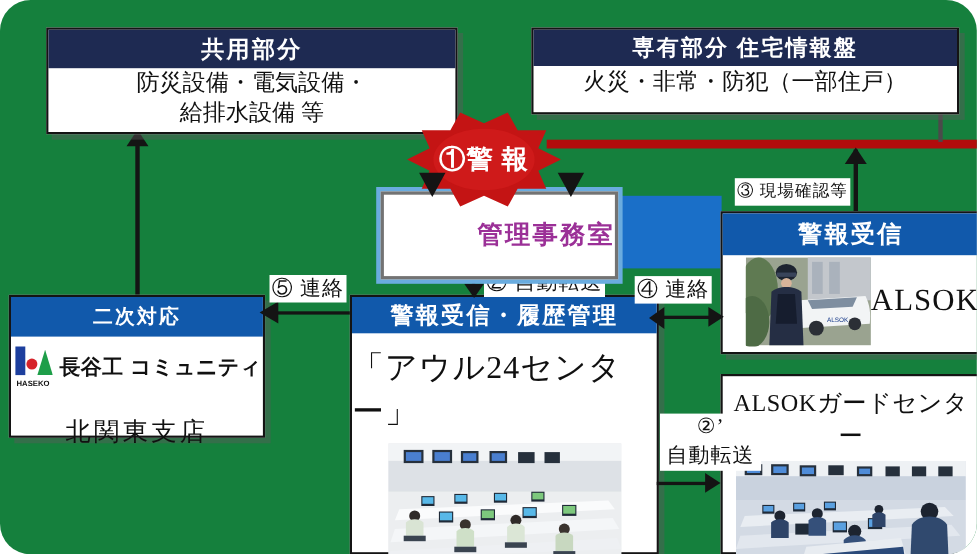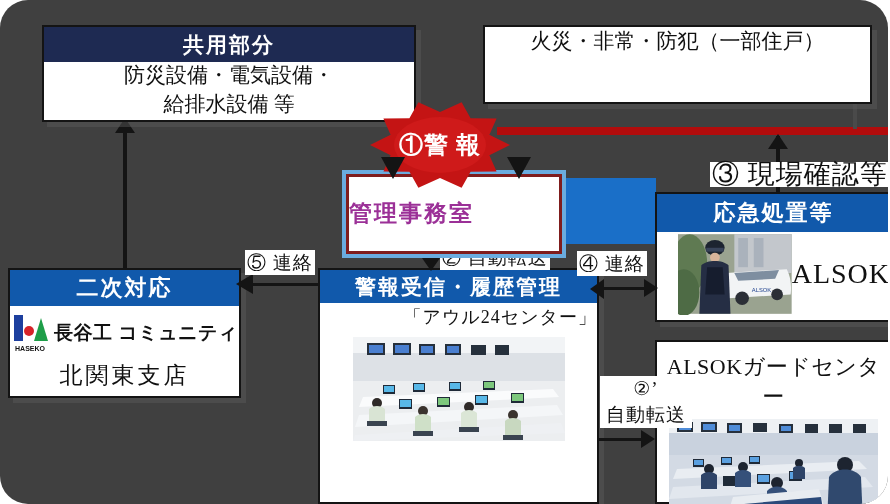--- a/index.html
+++ b/index.html
@@ -1,25 +1,25 @@
 <!DOCTYPE html>
 <html><head>
 <meta charset="utf-8">
 <style>
   html,body{margin:0;padding:0;background:#ffffff;}
-  #stage{position:relative;width:888px;height:504px;background:#404040;overflow:hidden;
+  #stage{position:relative;width:888px;height:504px;background:#15803d;overflow:hidden;
          font-family:"Liberation Serif","DejaVu Serif",serif;border-radius:28px;}
   .abs{position:absolute;}
   
   .frame{border:2px solid #141414;background:#ffffff;box-shadow:5px 5px 0 rgba(90,90,90,.45);}
   .hdr{display:flex;align-items:center;justify-content:center;color:#fff;font-weight:bold;
        letter-spacing:2px;}
   .hdr.navy{background:#1e2a52;}
   .hdr.blue{background:#1159ab;}
-  .body-txt{display:flex;flex-direction:column;align-items:center;justify-content:space-between;
+  .body-txt{display:flex;flex-direction:column;align-items:center;justify-content:flex-start;
             color:#101010;text-align:center;}
   
   .step{background:#ffffff;color:#101010;font-size:19px;letter-spacing:1px;line-height:25px;
         padding:0 2px;z-index:4;white-space:nowrap;}
   
   .vline{background:#141414;z-index:3;}
   .hline{background:#141414;z-index:3;}
   .tri{width:0;height:0;z-index:3;}
   .tri.up{border-left:10px solid transparent;border-right:10px solid transparent;border-bottom:15px solid #141414;}
   .tri.down{border-left:9px solid transparent;border-right:9px solid transparent;border-top:13px solid #141414;}
@@ -34,51 +34,52 @@
 
   <div class="abs frame" style="left:42px;top:25px;width:370px;height:93px;z-index:2;">
     <div class="hdr navy" style="height:35px;font-size:21px;">共用部分</div>
     <div class="body-txt" style="height:56px;font-size:21px;line-height:27px;">
       <span>防災設備・電気設備・</span>
       <span>給排水設備 等</span>
     </div>
   </div>
 
   <div class="abs frame" style="left:483px;top:25px;width:385px;height:75px;z-index:2;">
+    <div class="hdr navy" style="height:33px;font-size:20px;">専有部分 住宅情報盤</div>
     <div class="body-txt" style="height:40px;font-size:21px;">火災・非常・防犯（一部住戸）</div>
   </div>
 
   <div class="abs" style="left:497px;top:127px;width:393px;height:8px;background:#b20c0c;z-index:1;"></div>
   <div class="abs" style="left:853px;top:100px;width:4px;height:29px;background:#4a4a4a;z-index:1;"></div>
 
   <div class="abs" style="left:368px;top:98px;width:144px;height:94px;z-index:6;">
     <svg width="144" height="94" viewBox="0 0 144 94">
       <polygon fill="#c41414" points="142,47 121.4,36.8 128.6,20.5 102.6,20.3 93.6,4.2 72,14 50.4,4.2 41.4,20.3 15.4,20.5 22.6,36.8 2,47 22.6,57.2 15.4,73.5 41.4,73.7 50.4,89.8 72,80 93.6,89.8 102.6,73.7 128.6,73.5 121.4,57.2"></polygon>
       <ellipse cx="72" cy="47" rx="46" ry="28" fill="#cf1a1a"></ellipse>
     </svg>
     <div class="abs" style="left:0;top:0;width:144px;height:94px;display:flex;align-items:center;justify-content:center;color:#ffffff;font-size:24px;font-weight:bold;letter-spacing:1px;">①警 報</div>
   </div>
 
   <div class="abs tri bigdown" style="left:381px;top:157px;"></div>
   <div class="abs tri bigdown" style="left:507px;top:157px;"></div>
 
   <div class="abs" style="left:556px;top:178px;width:100px;height:66px;background:#1a6fc8;z-index:1;"></div>
 
   <div class="abs" style="left:346px;top:174px;width:210px;height:74px;background:#ffffff;
-              border:3px solid #7f1d1d;box-shadow:0 0 0 4px #6aacdf;z-index:5;
-              display:flex;flex-direction:column;align-items:flex-start;justify-content:center;">
+              border:3px solid #737373;box-shadow:0 0 0 4px #6aacdf;z-index:5;
+              display:flex;flex-direction:column;align-items:flex-end;justify-content:center;">
     <div style="color:#9b3097;font-size:23px;font-weight:bold;letter-spacing:2px;line-height:32px;">管理事務室</div>
   </div>
 
   <div class="abs vline" style="left:776px;top:136px;width:4px;height:56px;z-index:2;"></div>
   <div class="abs tri up" style="left:768px;top:134px;z-index:2;"></div>
-  <div class="abs step" style="left:710px;top:162px;font-size:27px;">③ 現場確認等</div>
+  <div class="abs step" style="left:668px;top:162px;font-size:15px;">③ 現場確認等</div>
 
   <div class="abs frame" style="left:655px;top:192px;width:233px;height:126px;z-index:2;">
-    <div class="hdr blue" style="height:38px;font-size:22px;">応急処置等</div>
+    <div class="hdr blue" style="height:38px;font-size:22px;">警報受信</div>
     <div style="display:flex;height:84px;align-items:center;margin-left:21px;">
       <svg width="117" height="82" viewBox="0 0 117 82" style="display:block;">
         <rect x="0" y="0" width="117" height="82" fill="#9aa390"></rect>
         <rect x="58" y="0" width="59" height="40" fill="#c3c7cc"></rect>
         <rect x="62" y="4" width="10" height="30" fill="#aab2bc"></rect>
         <rect x="78" y="4" width="10" height="30" fill="#aab2bc"></rect>
         <ellipse cx="12" cy="30" rx="18" ry="30" fill="#5f7a52"></ellipse>
         <ellipse cx="6" cy="60" rx="16" ry="24" fill="#4e6b45"></ellipse>
         <path d="M50,40 L112,36 C116,44 117,52 116,62 L52,66 Z" fill="#f2f4f5"></path>
         <path d="M58,40 L104,37 L100,46 L62,48 Z" fill="#7e8ea0"></path>
@@ -105,38 +106,38 @@
   <div class="abs tri down" style="left:422px;top:258px;"></div>
 
   <div class="abs step" style="left:245px;top:250px;">⑤ 連絡</div>
   <div class="abs hline" style="left:250px;top:283px;width:68px;height:3px;"></div>
   <div class="abs tri left" style="left:236px;top:274px;"></div>
 
   <div class="abs vline" style="left:123px;top:132px;width:4px;height:136px;z-index:1;"></div>
   <div class="abs tri up" style="left:115px;top:118px;z-index:1;"></div>
 
   <div class="abs frame" style="left:8px;top:268px;width:229px;height:126px;z-index:2;">
-    <div class="hdr blue" style="height:36px;font-size:22px;">二次対応</div>
+    <div class="hdr blue" style="height:36px;font-size:18px;">二次対応</div>
     <div style="display:flex;align-items:center;justify-content:flex-start;padding-top:8px;">
       <div style="width:40px;text-align:center;">
         <svg width="36" height="28" viewBox="0 0 36 28">
           <rect x="2" y="1" width="9" height="26" fill="#1d3f9e"></rect>
           <circle cx="17" cy="17" r="5" fill="#d6232a"></circle>
           <path d="M22,27 L29,4 L36,27 Z" fill="#1e9e49"></path>
         </svg>
         <div style="font-family:'Liberation Sans','DejaVu Sans',sans-serif;font-size:7px;font-weight:bold;color:#111;line-height:6px;">HASEKO</div>
       </div>
       <div style="font-family:'Liberation Sans','DejaVu Sans',sans-serif;font-size:19px;font-weight:bold;color:#111;margin-left:4px;letter-spacing:0.5px;">長谷工 コミュニティ</div>
     </div>
-    <div style="text-align:center;font-size:23px;letter-spacing:3px;margin-top:8px;color:#101010;">北関東支店</div>
+    <div style="text-align:center;font-size:23px;letter-spacing:3px;margin-top:24px;color:#101010;">北関東支店</div>
   </div>
 
   <div class="abs frame" style="left:318px;top:268px;width:277px;height:232px;z-index:2;">
     <div class="hdr blue" style="height:33px;font-size:21px;">警報受信・履歴管理</div>
-    <div style="text-align:right;font-size:18px;letter-spacing:1px;margin-top:2px;color:#101010;">「アウル24センター」</div>
+    <div style="text-align:left;font-size:29px;letter-spacing:1px;margin-top:12px;color:#101010;">「アウル24センター」</div>
     <svg width="212" height="104" viewBox="0 0 212 104" style="display:block;margin:8px auto 0 auto;">
       <rect x="0" y="0" width="212" height="104" fill="#e7e9ec"></rect>
       <rect x="0" y="0" width="212" height="16" fill="#f2f4f6"></rect>
       <rect x="0" y="16" width="212" height="28" fill="#dde1e6"></rect>
       <g fill="#26303c">
         <rect x="14" y="6" width="18" height="12"></rect>
           <rect x="40" y="6" width="18" height="12"></rect>
         <rect x="66" y="7" width="16" height="11"></rect>
           <rect x="92" y="7" width="16" height="11"></rect>
         <rect x="118" y="8" width="15" height="10"></rect>

